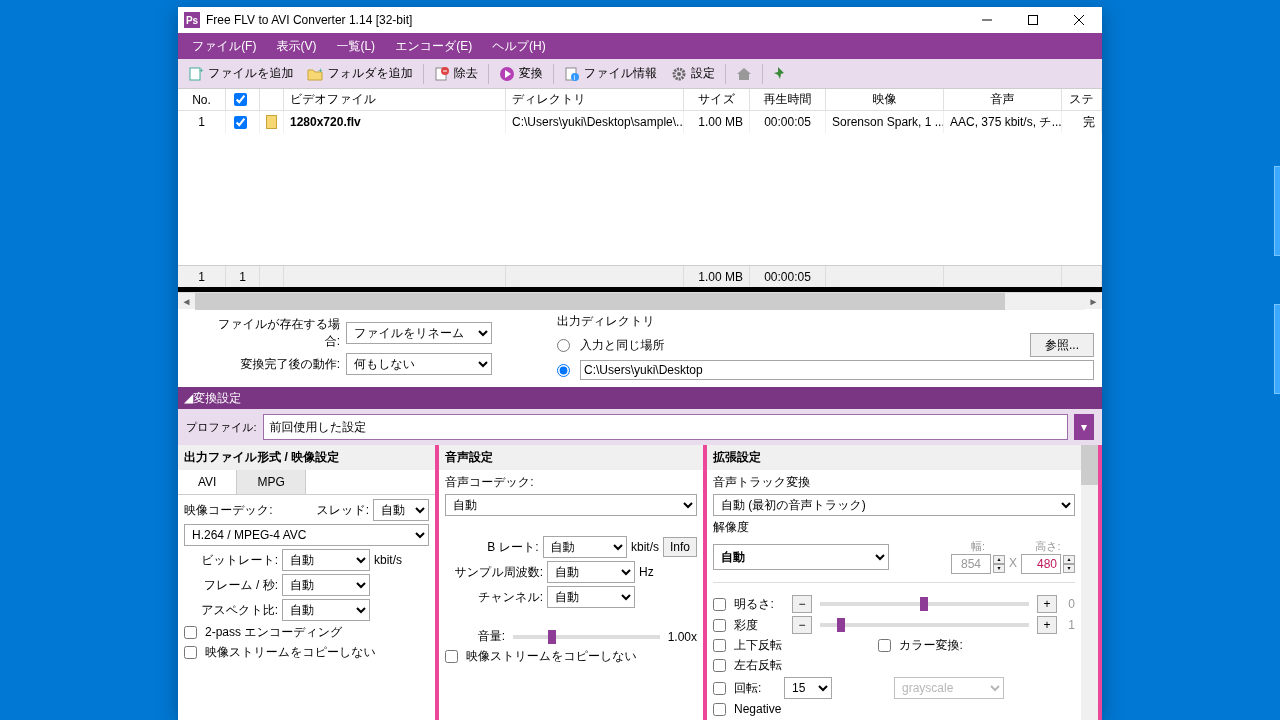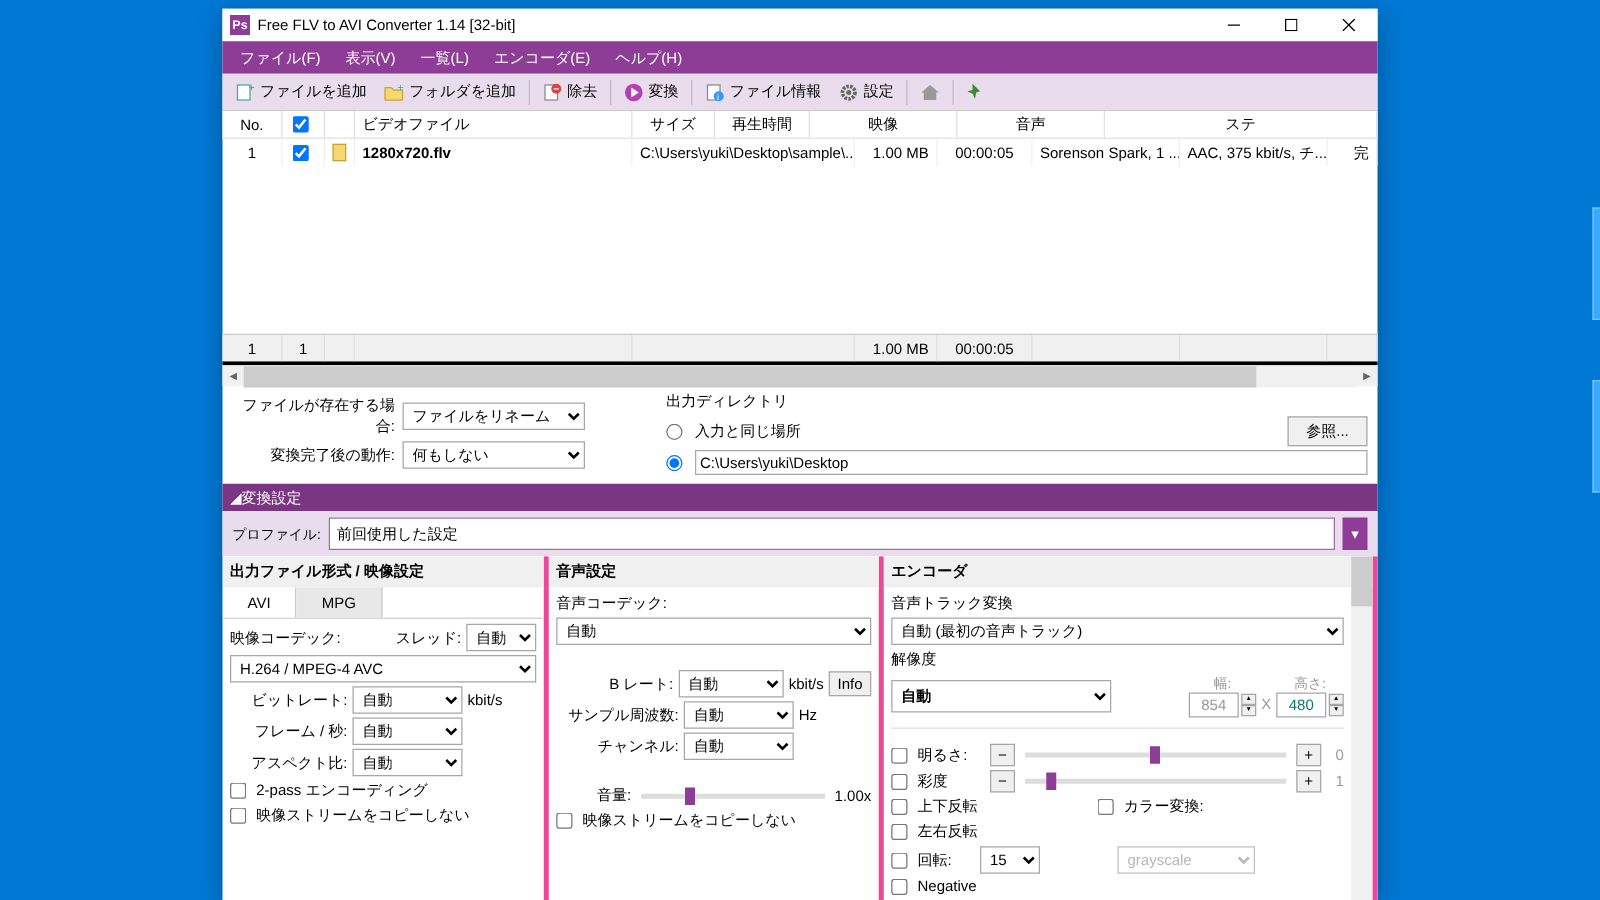--- a/index.html
+++ b/index.html
@@ -14,39 +14,39 @@
 .titlebar .ctrl svg{width:10px;height:10px;stroke:#000;stroke-width:1;fill:none;}
 
 .menubar{height:26px;background:#8d3d96;color:#fff;display:flex;align-items:center;padding:0 4px;font-size:12px;}
 .menubar .mi{padding:4px 10px;}
 
 .toolbar{height:30px;background:#e9dced;border-bottom:1px solid #ccc;display:flex;align-items:center;padding:0 4px;font-size:12px; gap:2px;}
 .toolbar .tb{display:flex;align-items:center;padding:2px 6px;gap:4px;}
 .toolbar .sep{width:1px;height:20px;background:#c7b6cc;margin:0 2px;}
 .ticon{width:16px;height:16px;display:inline-block;}
 
-.grid{flex:0 0 203px; display:flex;flex-direction:column;border-bottom:3px solid #000000;}
+.grid{flex:0 0 203px; display:flex;flex-direction:column;border-bottom:5px solid #000000;}
 .ghead{height:22px;display:flex;background:#fff;border-bottom:1px solid #e0e0e0;font-size:12px;}
 .ghead > div{border-right:1px solid #e0e0e0;display:flex;align-items:center;padding:0 6px;}
 .grow{height:22px;display:flex;font-size:12px;}
 .grow > div{border-right:1px solid #f0f0f0;display:flex;align-items:center;padding:0 6px;overflow:hidden;white-space:nowrap;}
 .gfoot{height:22px;display:flex;background:#f0f0f0;border-top:1px solid #ccc;font-size:12px;}
 .gfoot > div{border-right:1px solid #ddd;display:flex;align-items:center;padding:0 6px;}
 .c-no{width:48px;justify-content:center!important;} .c-chk{width:34px;justify-content:center!important;} .c-ico{width:24px;}
 .c-file{width:222px;} .c-dir{width:178px;} .c-size{width:66px;justify-content:flex-end!important;} .c-dur{width:76px;justify-content:center!important;}
 .c-vid{width:118px;} .c-aud{width:118px;} .c-st{flex:1;}
 .fileicon{width:14px;height:14px;background:#f7d774;border:1px solid #c9a439;}
 
 .hscroll{height:17px;background:#f0f0f0;display:flex;align-items:center;border-top:1px solid #ddd;}
 .hscroll .arrow{width:17px;height:17px;display:flex;align-items:center;justify-content:center;color:#666;font-size:10px;}
 .hscroll .track{flex:1;height:17px;background:#f0f0f0;position:relative;}
 .hscroll .thumb{position:absolute;left:0;top:0;height:17px;width:91%;background:#ccc;}
 
 .optsrow{display:flex;font-size:12px;}
-.optsL{width:347px;padding:4px 8px;}
+.optsL{width:347px;padding:4px 8px;margin-left:24px;}
 .optsR{flex:1;padding:4px 8px;}
 .frow{display:flex;align-items:center;margin:3px 0;gap:6px;}
 .frow label{text-align:right;}
 select,input[type=text]{font-size:12px;border:1px solid #a6a6a6;height:20px;padding:0 3px;background:#fff;}
 select{height:22px;}
 input[type=checkbox],input[type=radio]{margin:0 4px 0 0;}
 .btn{border:1px solid #a6a6a6;background:#f0f0f0;height:24px;padding:0 14px;font-size:12px;}
 
 .phdr{height:22px;background:#7a3583;color:#fff;font-size:12px;display:flex;align-items:center;padding:0 6px;}
 
@@ -174,20 +174,21 @@
 </div>
 
 <div class="grid">
   <div class="ghead">
     <div class="c-no">No.</div>
     <div class="c-chk">
           <input type="checkbox" checked="" style="">
         </div>
     <div class="c-ico"></div>
     <div class="c-file">ビデオファイル</div>
+    <div class="c-dir">ディレクトリ</div>
     <div class="c-size" style="justify-content:center!important">サイズ</div>
     <div class="c-dur">再生時間</div>
     <div class="c-vid" style="justify-content:center">映像</div>
     <div class="c-aud" style="justify-content:center">音声</div>
     <div class="c-st" style="justify-content:center">ステ</div>
   </div>
   <div class="grow">
     <div class="c-no">1</div>
     <div class="c-chk">
           <input type="checkbox" checked="" style="">
@@ -331,21 +332,21 @@
           </div>
           <span>1.00x</span>
         </div>
     <div class="srow">
           <input type="checkbox" style="">
           <span>映像ストリームをコピーしない</span>
         </div>
   </div>
 
   <div class="scol scol3">
-    <div class="shdr">エンコーダ</div>
+    <div class="shdr">拡張設定</div>
     <div style="padding-right:17px">
     <div>音声トラック変換</div>
     <div class="srow">
             <select style="width:100%"><option>自動 (最初の音声トラック)</option></select>
           </div>
     <div>解像度</div>
     <div class="srow">
       <select style="width:176px;height:26px;font-weight:bold"><option>自動</option></select>
       <div style="flex:1"></div>
       <div style="text-align:center">
@@ -355,21 +356,21 @@
                 <div class="spin">
                   <div>▴</div>
                   <div>▾</div>
                 </div>
               </div>
             </div>
       <span style="color:#999;align-self:flex-end;margin-bottom:4px">X</span>
       <div style="text-align:center">
               <div style="color:#999;font-size:11px">高さ:</div>
               <div class="numrow">
-                <input type="text" style="width: 40px; text-align: center; color: #0f766e;" value="480">
+                <input type="text" style="width: 40px; text-align: right; color: #be185d;" value="480">
                 <div class="spin">
                   <div>▴</div>
                   <div>▾</div>
                 </div>
               </div>
             </div>
     </div>
     <div style="height:10px;border-top:1px solid #ddd;margin-top:8px"></div>
     <div class="srow">
             <input type="checkbox" style="">

